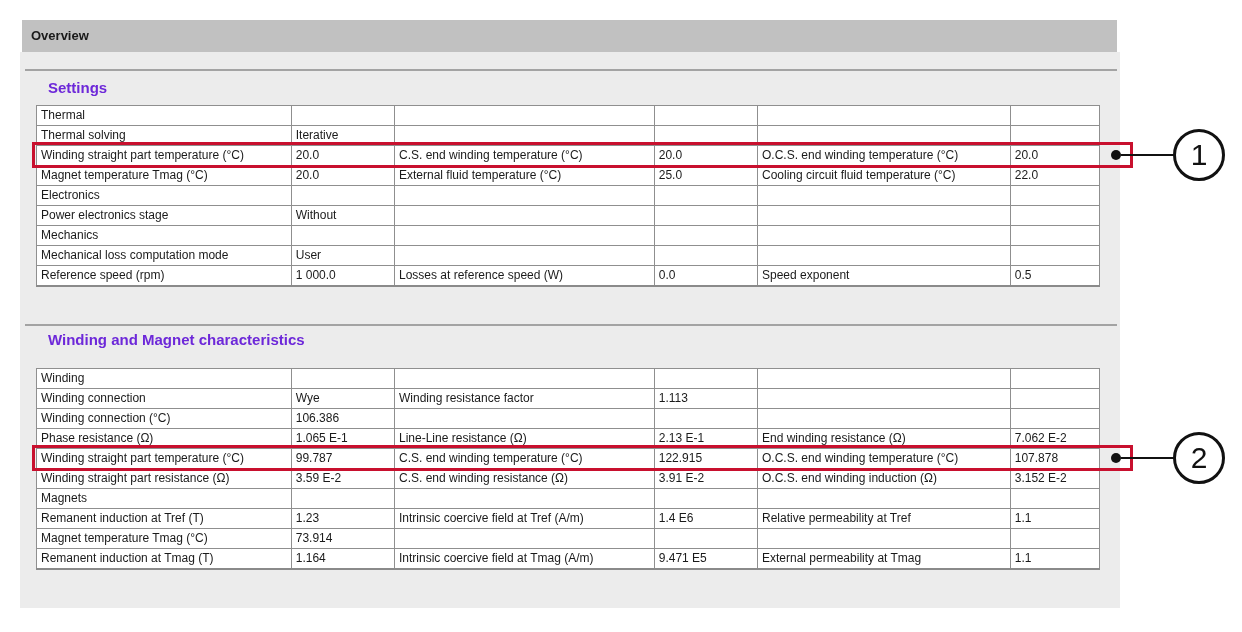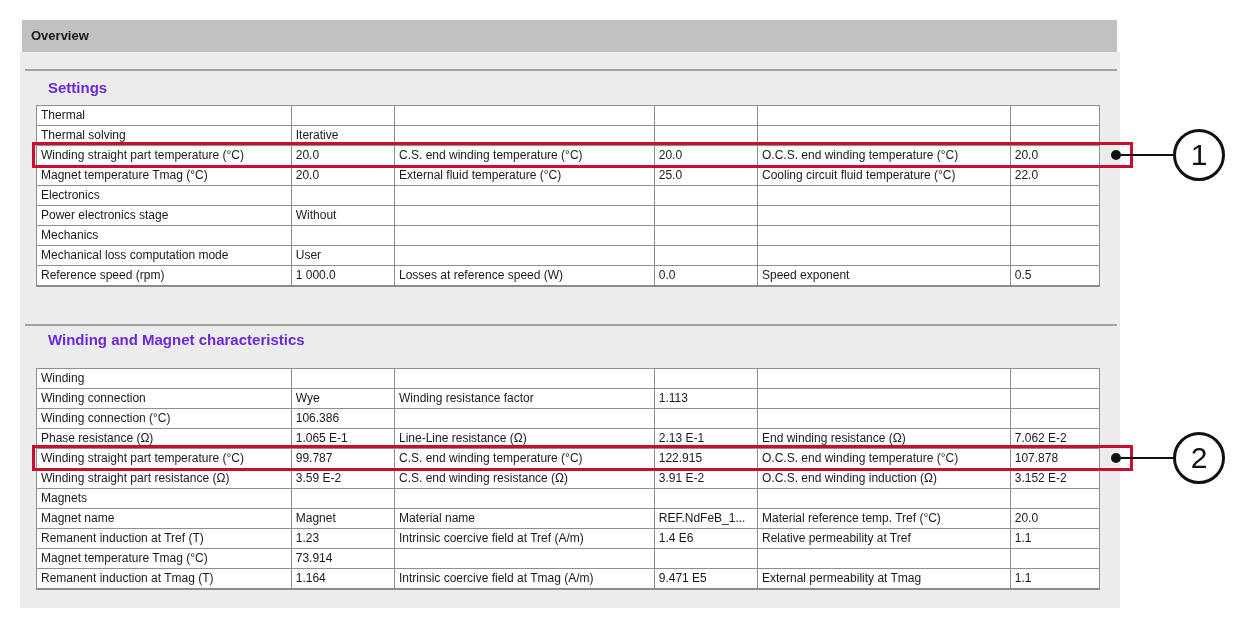--- a/index.html
+++ b/index.html
@@ -209,28 +209,20 @@
         </tr>
         <tr>
           <td>Magnets</td>
           <td></td>
           <td></td>
           <td></td>
           <td></td>
           <td></td>
         </tr>
         <tr>
-          <td class="blue">Magnet name</td>
-          <td class="blue">Magnet</td>
-          <td class="blue">Material name</td>
-          <td class="blue">REF.NdFeB_1...</td>
-          <td class="blue">Material reference temp. Tref (°C)</td>
-          <td class="blue">20.0</td>
-        </tr>
-        <tr>
           <td class="blue">Remanent induction at Tref (T)</td>
           <td class="blue">1.23</td>
           <td class="blue">Intrinsic coercive field at Tref (A/m)</td>
           <td class="blue">1.4 E6</td>
           <td class="blue">Relative permeability at Tref</td>
           <td class="blue">1.1</td>
         </tr>
         <tr>
           <td>Magnet temperature Tmag (°C)</td>
           <td>73.914</td>

